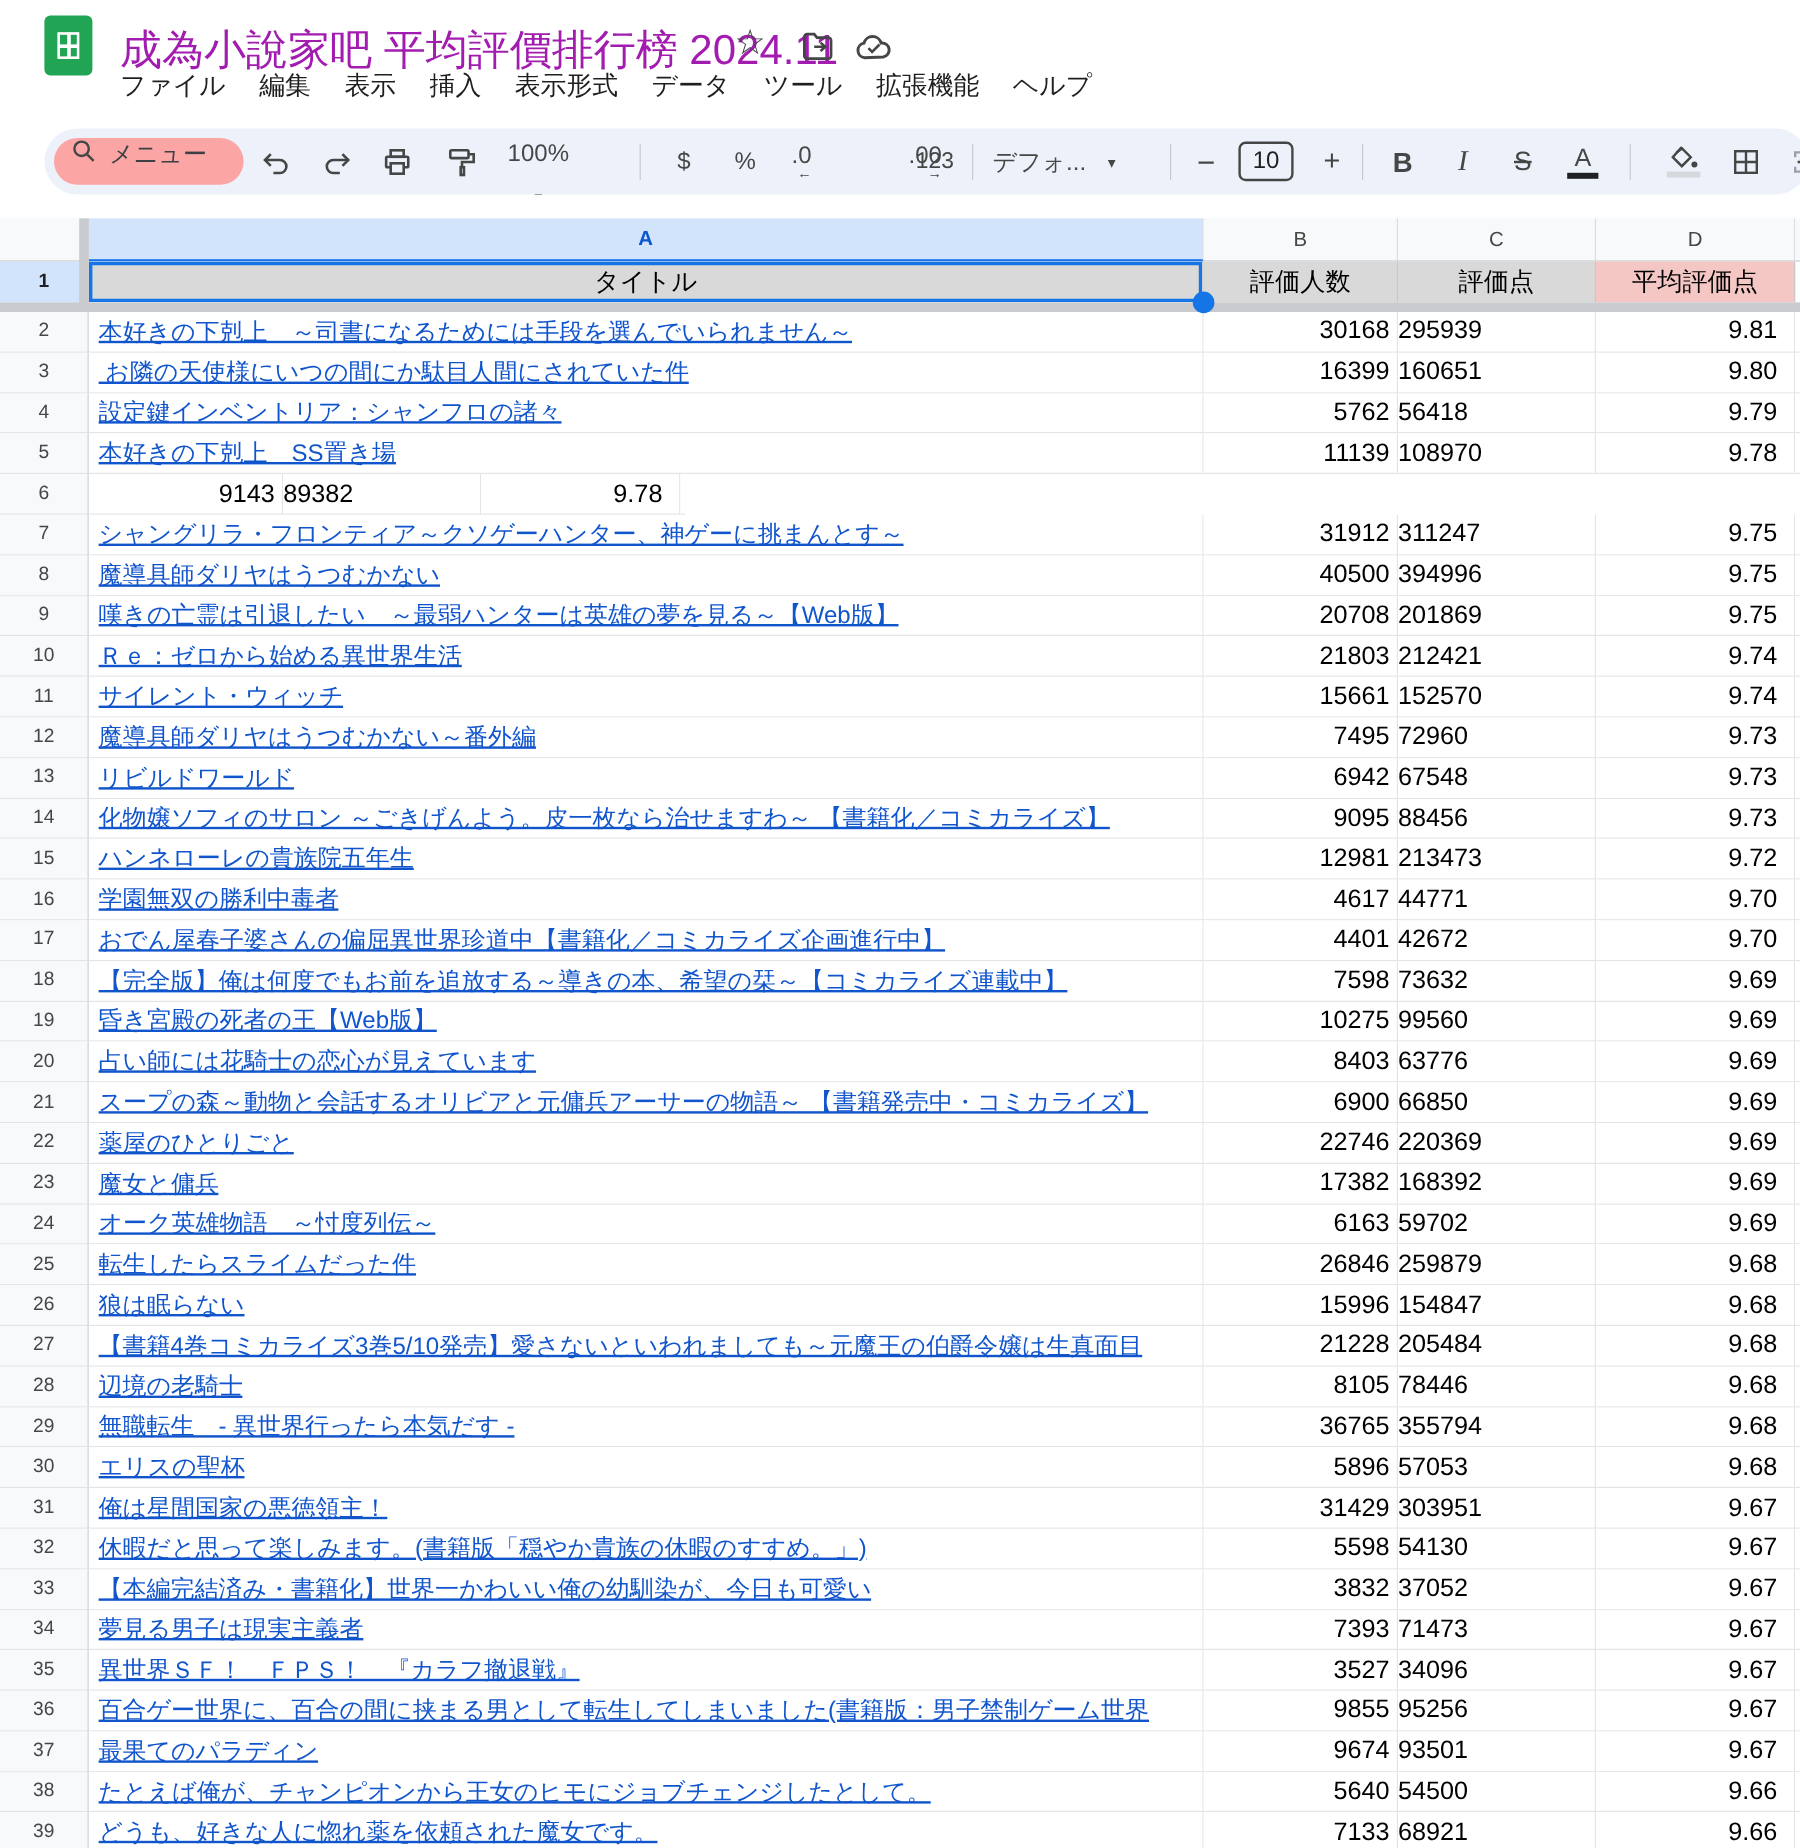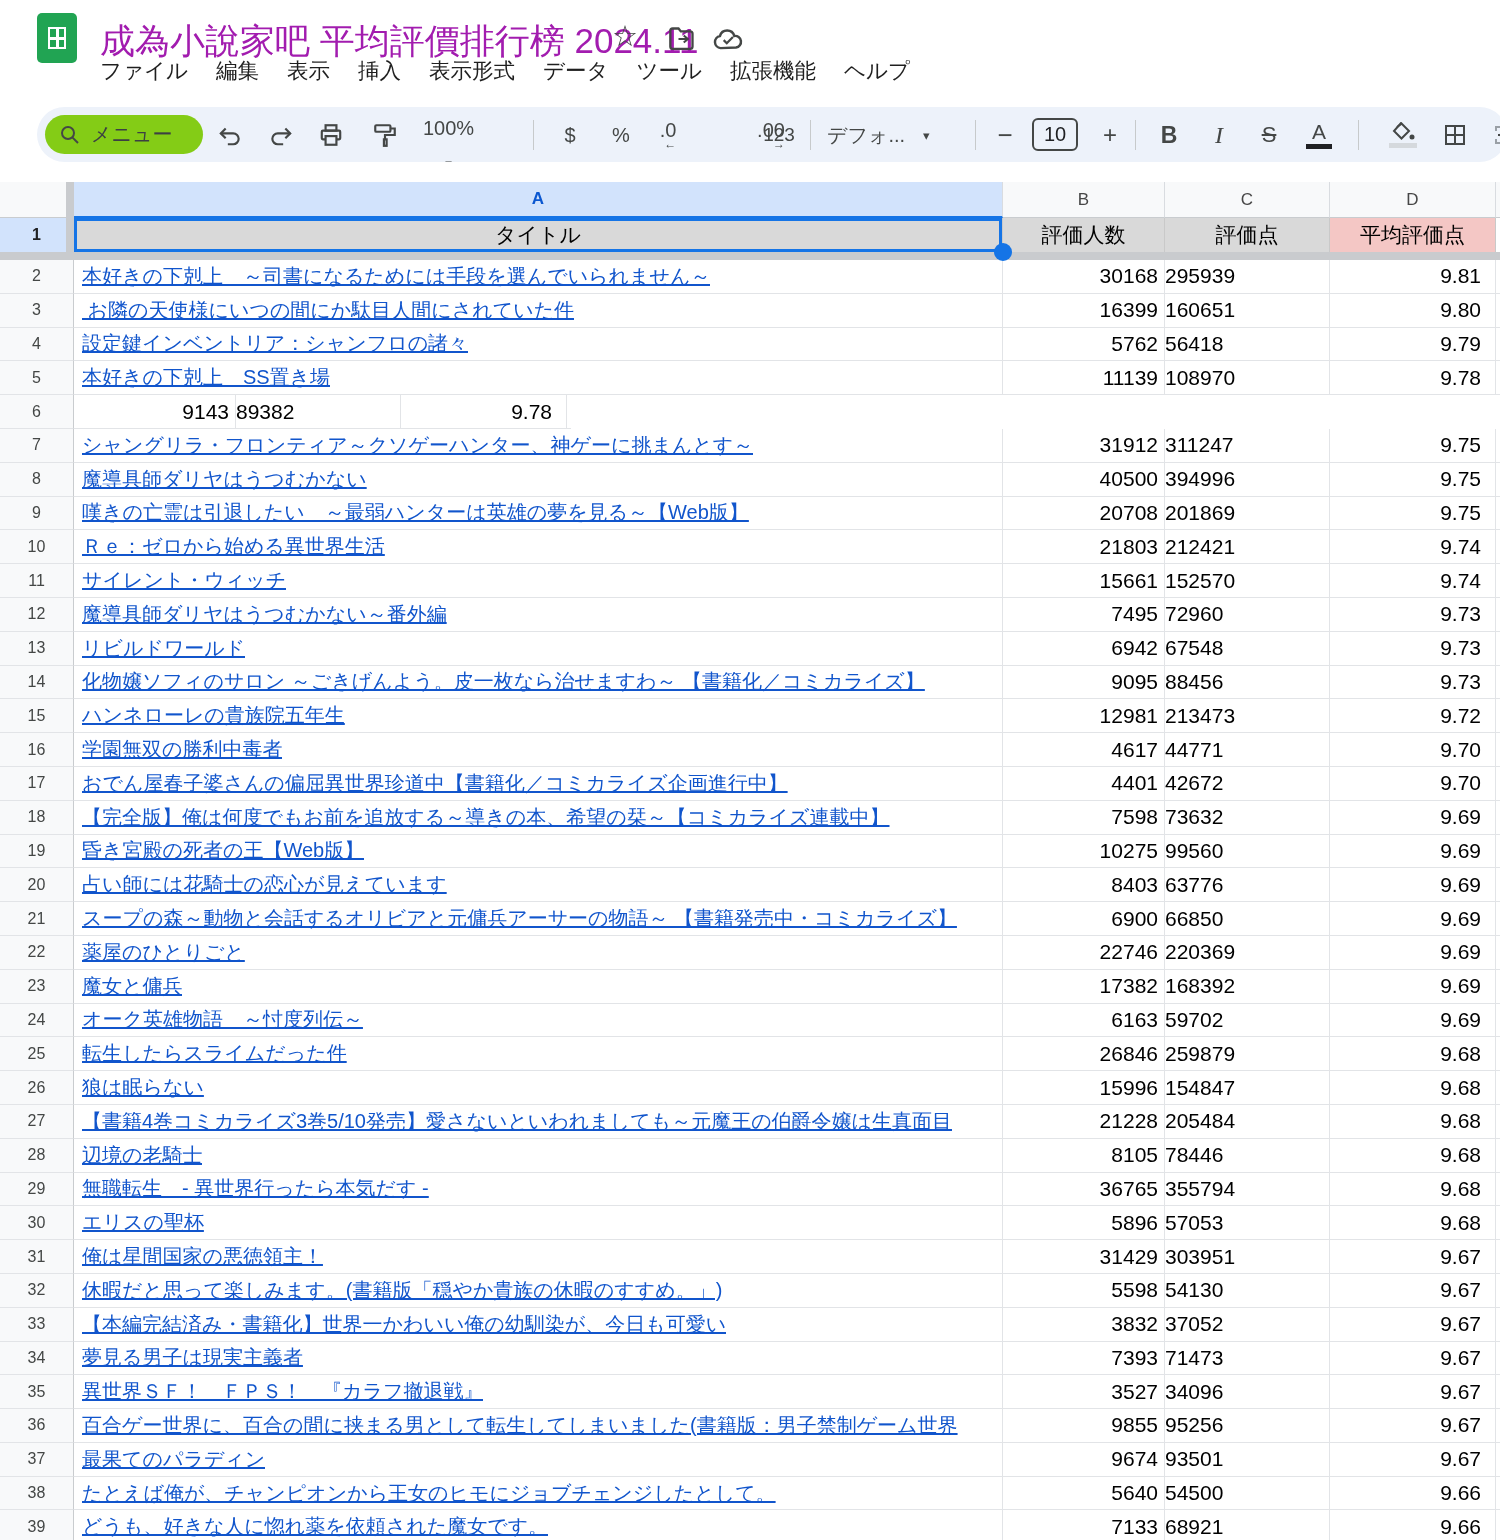--- a/index.html
+++ b/index.html
@@ -14,22 +14,22 @@
              box-sizing:border-box;border:2px solid #fff;}
   .logo-grid span{background:#21a453;}
   .doc-title{left:100px;top:18px;font-size:35px;font-weight:500;color:#a21caf;white-space:nowrap;}
   .title-icon{top:22px;font-size:29px;color:#444746;line-height:1;}
   .menu-row{left:100px;top:56px;display:flex;gap:28px;font-size:21.5px;color:#1f1f1f;}
   .menu-item{cursor:default;}
   
   .toolbar{left:37px;top:107px;width:1470px;height:55px;background:#edf2fa;border-radius:28px;
            overflow:hidden;}
   .toolbar .abs{position:absolute;}
-  .pill{left:8px;top:8px;width:158px;height:39px;border-radius:20px;background:#84cc16;
-        display:flex;align-items:center;gap:10px;padding-left:14px;box-sizing:border-box;}
+  .pill{left:8px;top:8px;width:158px;height:39px;border-radius:20px;background:#fca5a5;
+        display:flex;gap:10px;padding-left:14px;box-sizing:border-box;}
   .pill-label{font-size:20px;color:#3c4043;}
   .tbtn{width:36px;height:36px;top:10px;display:flex;align-items:center;justify-content:center;
         color:#444746;}
   .tbtn svg{stroke:#444746;fill:none;stroke-width:2;}
   .ttext{font-size:20px;color:#444746;}
   .zoom-box{left:386px;top:10px;height:36px;display:flex;align-items:center;gap:16px;flex-direction:column;}
   .caret{font-size:13px;color:#444746;}
   .divider{top:13px;width:1px;height:30px;background:#c7cacb;}
   .fmt{font-size:20px;color:#444746;}
   .decbtn{display:flex;flex-direction:column;align-items:flex-end;line-height:1;}

